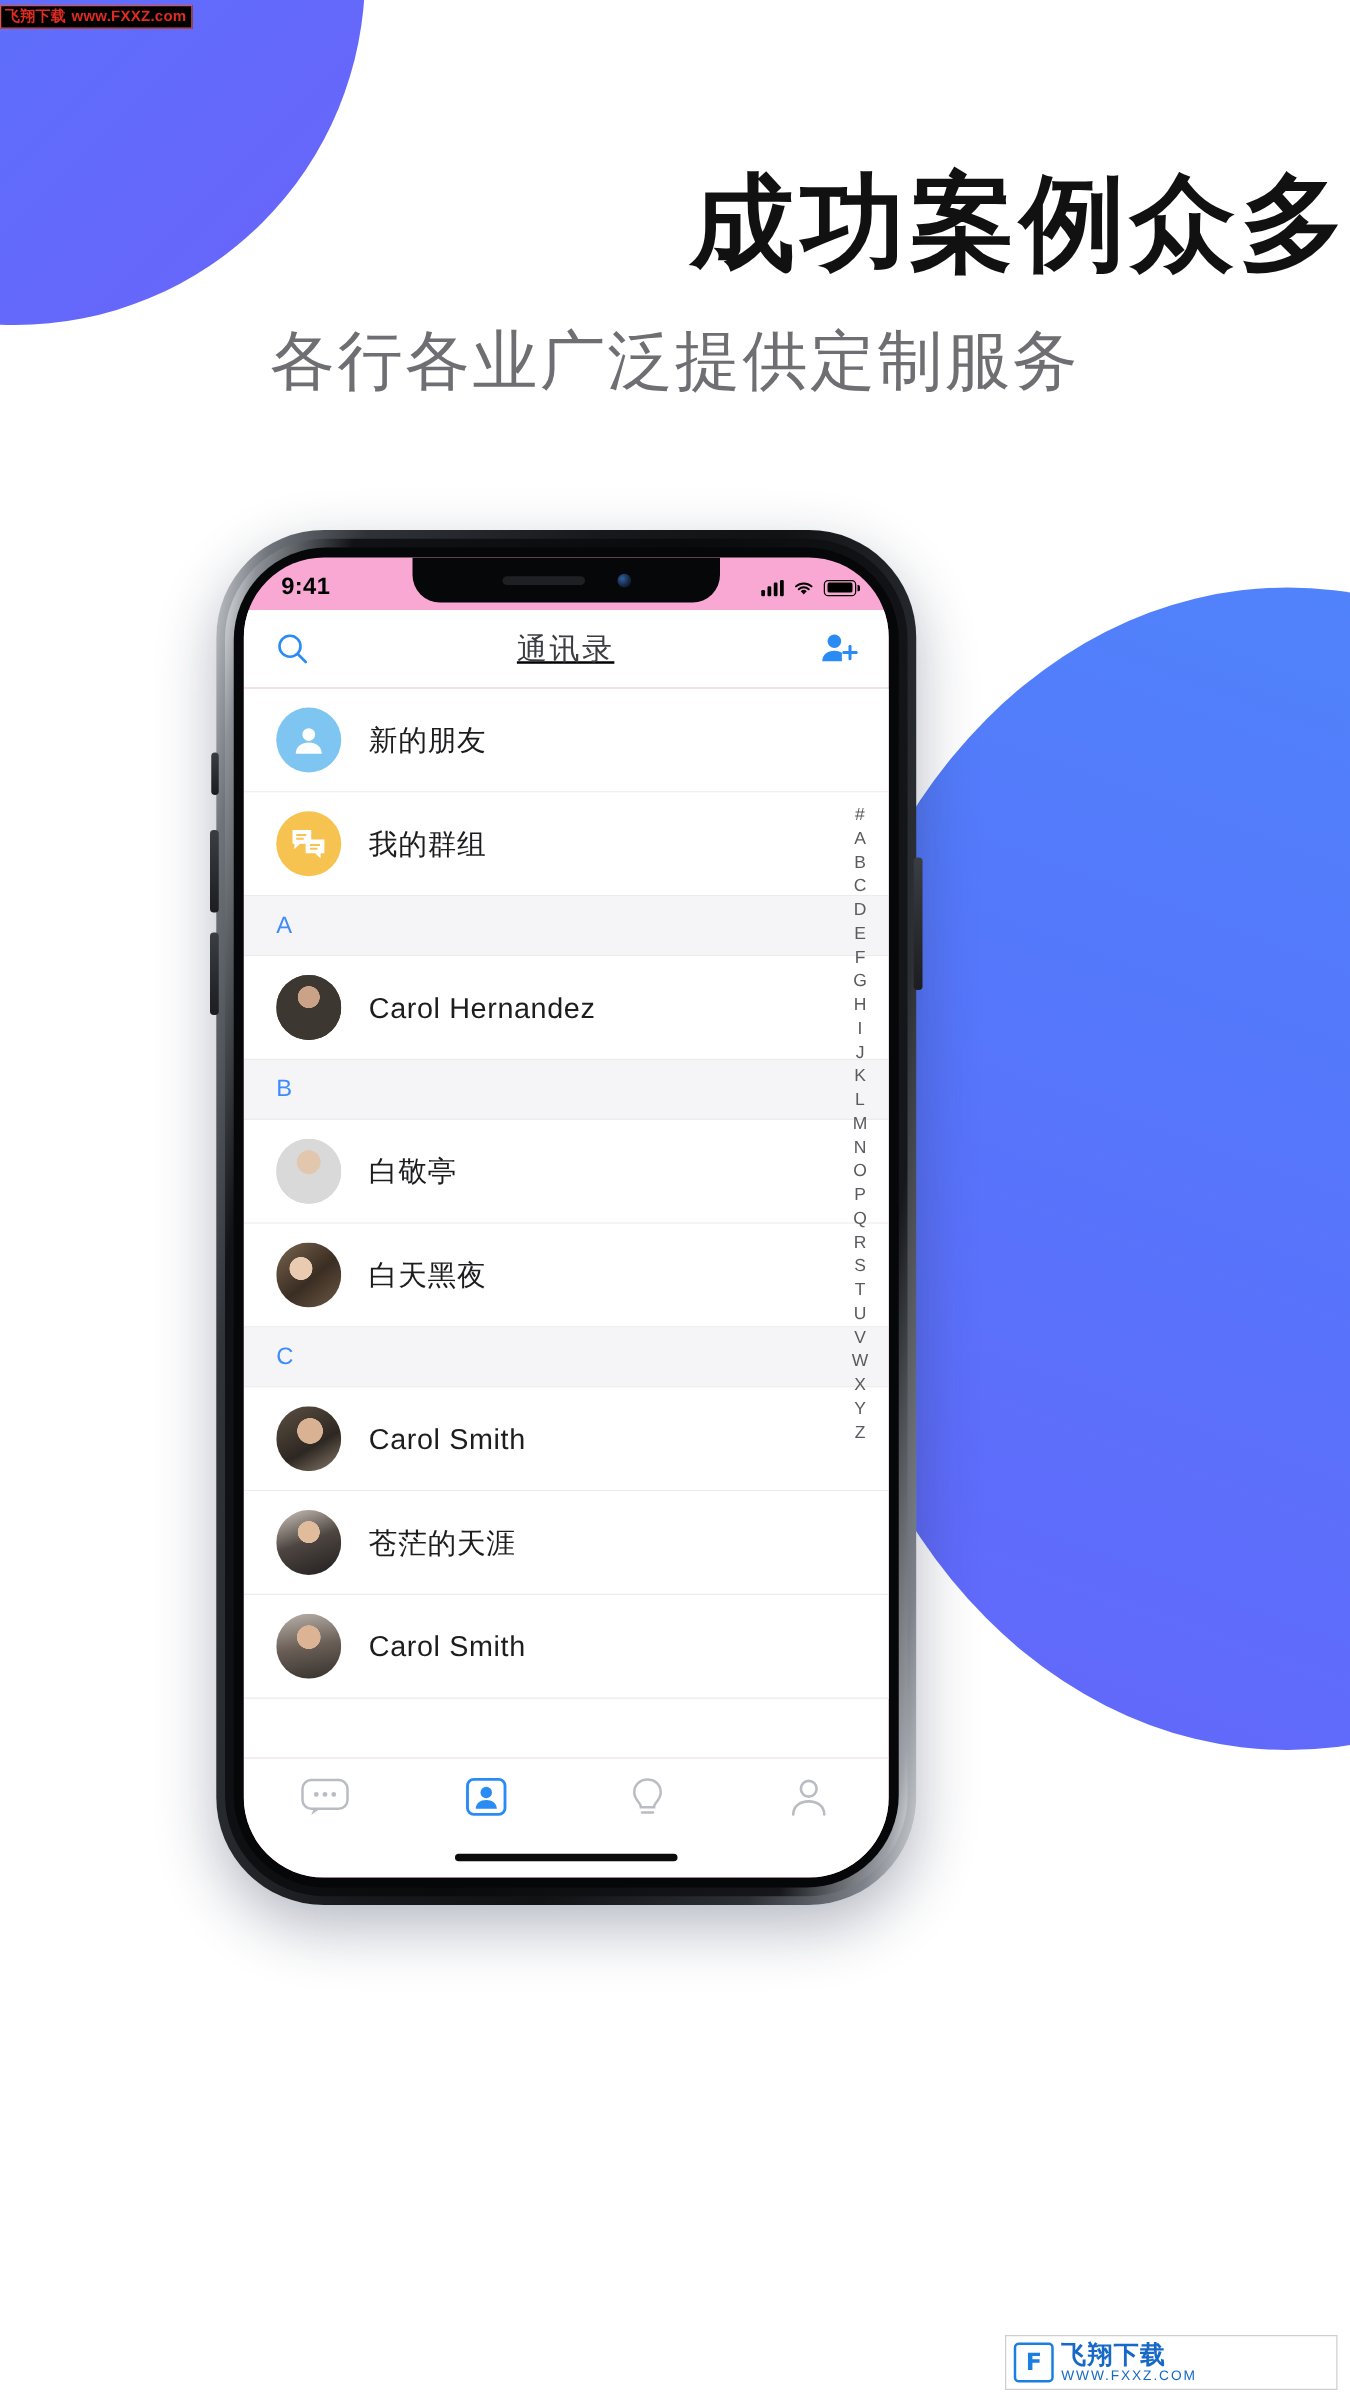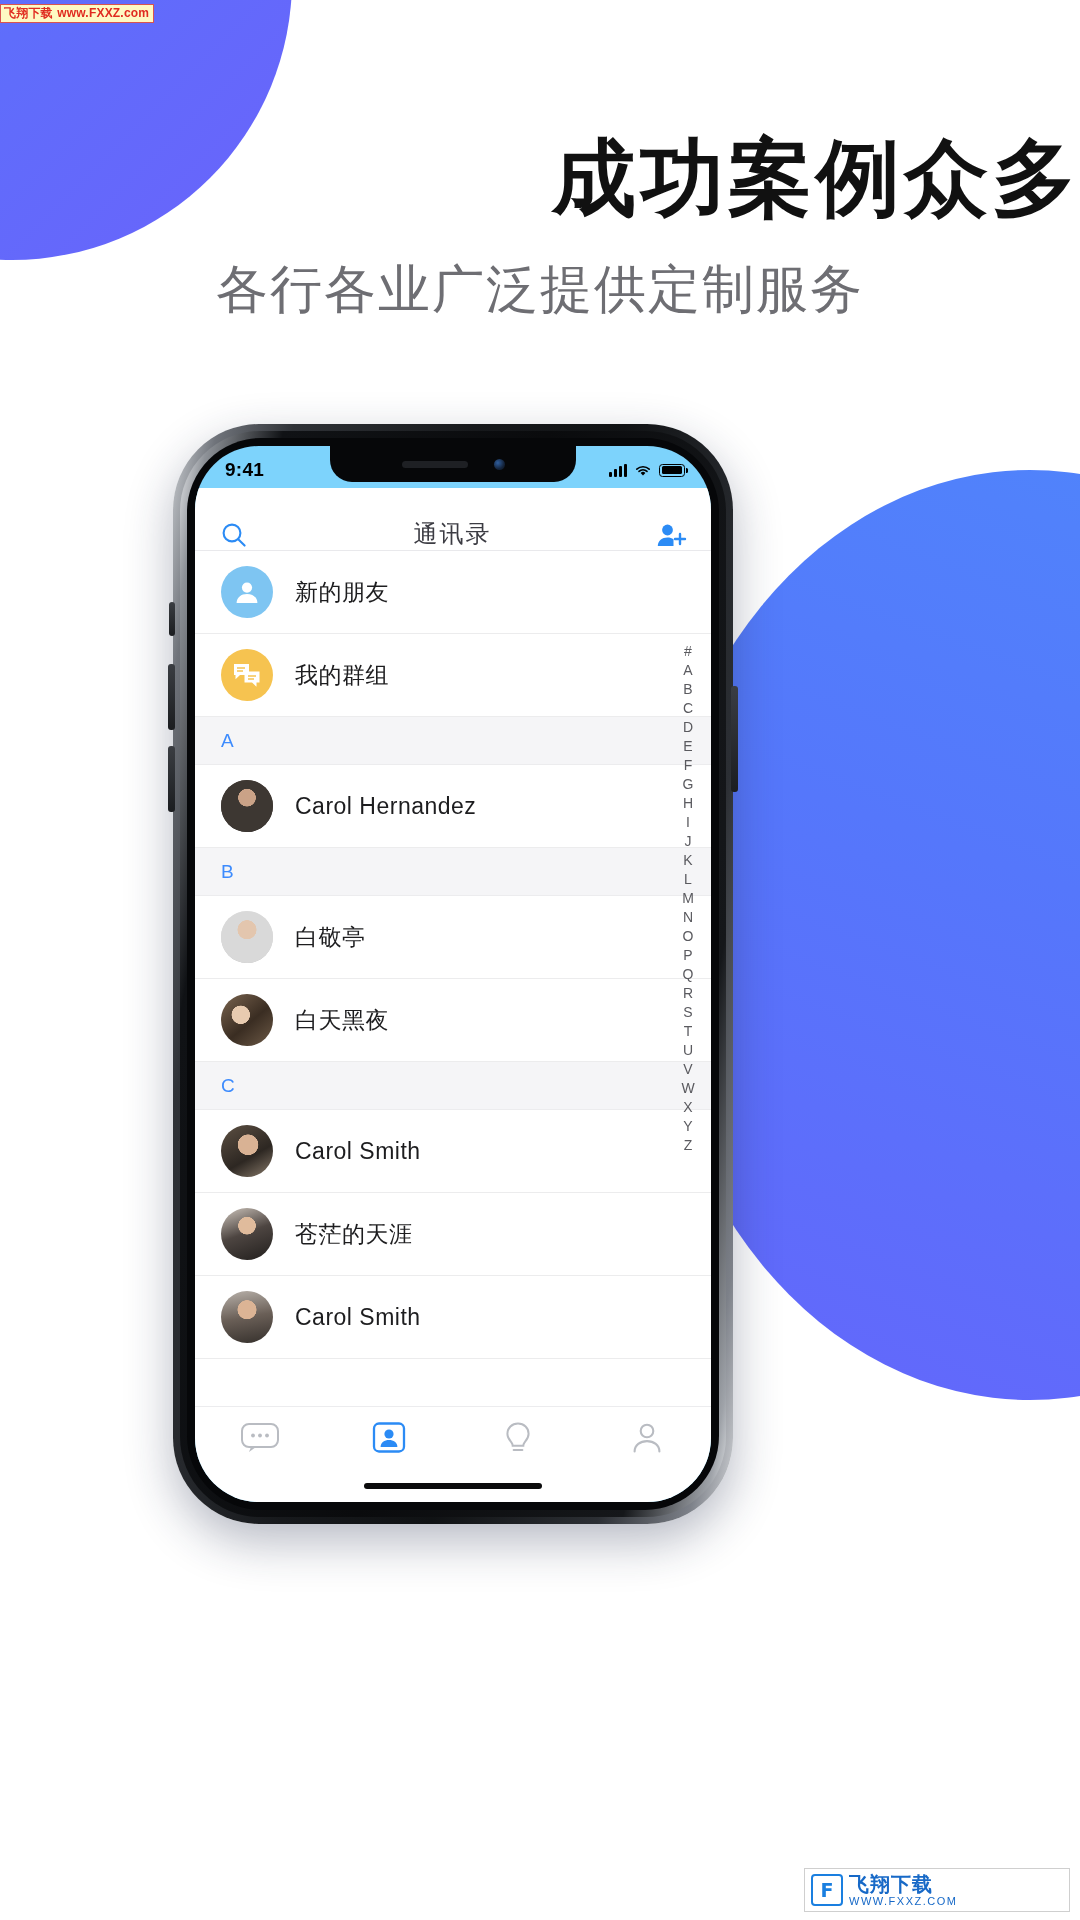--- a/index.html
+++ b/index.html
@@ -19,21 +19,21 @@
   }
   #blob-right{
     position:absolute; right:-330px; top:470px;
     width:760px; height:930px; border-radius:50%;
     background:linear-gradient(200deg,#4f86fb 0%,#5577fb 45%,#6466fb 100%);
   }
 
   
   #watermark{
     position:absolute; left:0; top:4px;
-    background:#fef9c3; border:1px solid #d9534f;
+    background:#000000; border:1px solid #d9534f;
     padding:1px 4px 2px 3px;
     font-size:12px; line-height:14px;
     color:#e02b20; font-weight:bold;
     letter-spacing:.2px; z-index:50;
     white-space:nowrap;
     font-family:"DejaVu Sans",sans-serif;
   }
   #watermark-zh{ color:#e02b20; }
   #watermark-url{ color:#e02b20; font-family:"Liberation Sans",sans-serif; }
 
@@ -83,21 +83,21 @@
     position:absolute; left:7px; top:7px; right:7px; bottom:7px;
     border-radius:80px;
     background:linear-gradient(100deg,#f1f2f4 0%,#8e9298 4%,#101215 14%,#0a0b0d 50%,#15171a 86%,#9fa3a9 97%,#eceef0 100%);
   }
   #phone-bezel{
     position:absolute; left:14px; top:14px; right:14px; bottom:14px;
     border-radius:74px; background:#060709;
   }
   #screen{
     position:absolute; left:22px; top:22px; right:22px; bottom:22px;
-    border-radius:64px; background:#7dd3fc; overflow:hidden;
+    border-radius:64px; background:#f9a8d4; overflow:hidden;
   }
   
   .side-btn{position:absolute;background:linear-gradient(180deg,#3a3d42,#1b1d20);border-radius:3px;}
   #btn-mute{left:-4px;top:178px;width:6px;height:34px;}
   #btn-vol-up{left:-5px;top:240px;width:7px;height:66px;}
   #btn-vol-down{left:-5px;top:322px;width:7px;height:66px;}
   #btn-power{right:-5px;top:262px;width:7px;height:106px;}
 
   
   #notch{
@@ -130,22 +130,22 @@
   }
   #battery-icon::after{
     content:"";position:absolute;right:-3.5px;top:3.6px;width:2px;height:5px;
     background:#000;border-radius:0 1.5px 1.5px 0;
   }
   #battery-fill{height:100%;background:#000;border-radius:1.5px;}
 
   
   #app-navbar{
     position:absolute;top:42px;left:0;width:100%;height:62px;
-    display:flex;align-items:flex-end;justify-content:space-between;
-    padding:0 24px;background:#fff;
+    display:flex;align-items:center;justify-content:space-between;
+    padding:0 24px;background:#fff;text-decoration:underline;
   }
   #nav-title{font-size:24px;color:#3c3c43;letter-spacing:2px;}
   #navbar-divider{position:absolute;top:104px;left:0;width:100%;height:1px;background:#e9e9ec;}
 
   
   #contact-scroll{
     position:absolute;top:105px;bottom:96px;left:0;width:100%;
     background:#fff;overflow:hidden;
   }
   .entry-row{

